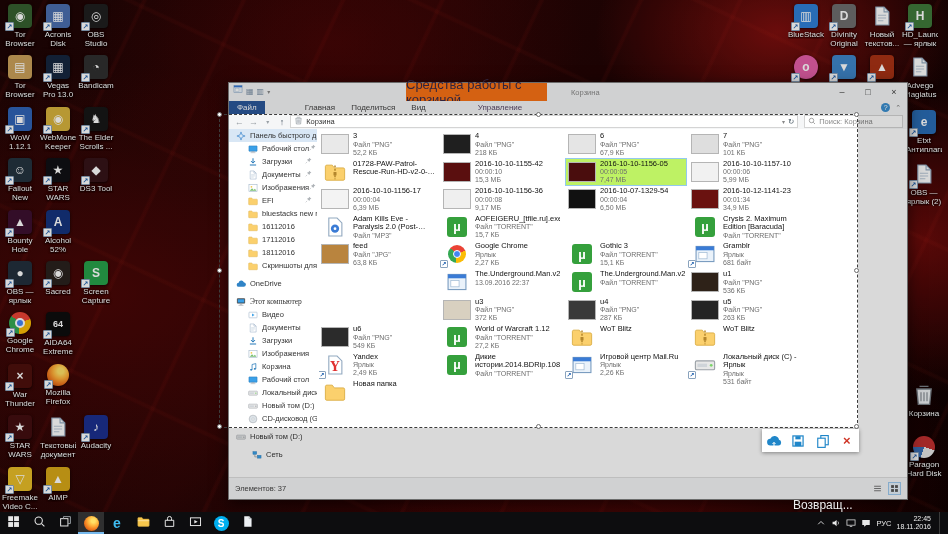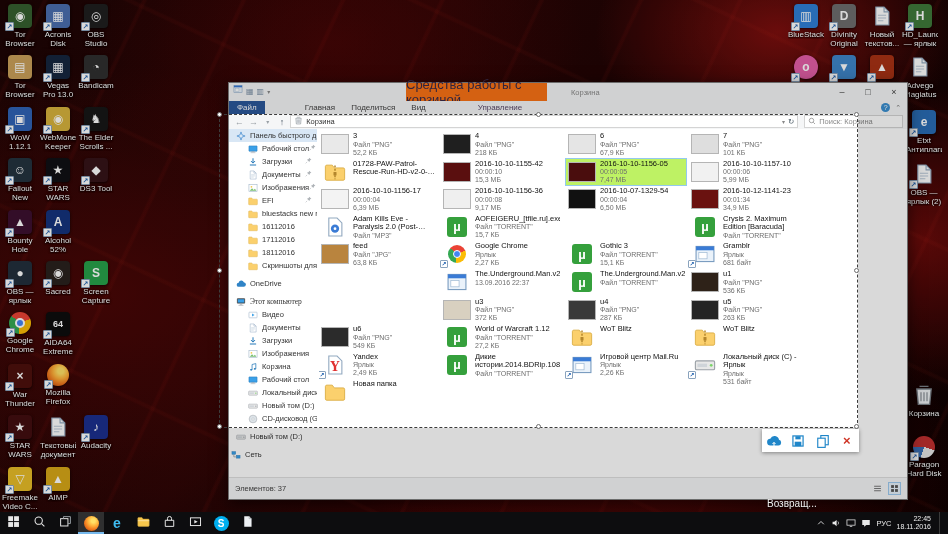--- a/index.html
+++ b/index.html
@@ -90,21 +90,21 @@
   #viewbtns span{display:flex;border:1px solid transparent;padding:1px;}
   #viewbtns span.on{border-color:#9ecbf0;background:#e5f1fb;}
   
   #selrect{position:absolute;left:219px;top:114px;width:637px;height:312px;z-index:5;
     border:1px dashed #3c3c3c;box-shadow:0 0 0 2000px rgba(0,0,0,.15);pointer-events:none;}
   .handle{position:absolute;width:5px;height:5px;background:#fff;border:1px solid #6e6e6e;border-radius:50%;box-sizing:border-box;}
   #shotbar{position:absolute;left:762px;top:429px;width:97px;height:23px;background:#fff;z-index:6;
     box-shadow:0 1px 4px rgba(0,0,0,.4);display:flex;align-items:center;justify-content:space-around;}
   #shotbar .sbtn{display:flex;align-items:center;justify-content:center;width:20px;height:19px;}
   .xglyph{color:#cf3526;font-weight:bold;font-size:13px;line-height:1;}
-  #tooltip{position:absolute;left:767px;top:498px;color:#eee;font-size:10px;z-index:6;text-shadow:0 1px 2px #000;}
+  #tooltip{position:absolute;left:793px;top:498px;color:#eee;font-size:12px;z-index:6;text-shadow:0 1px 2px #000;}
   
   #taskbar{position:absolute;left:0;bottom:0;width:948px;height:22px;background:#0d0d0f;z-index:10;
     display:flex;align-items:stretch;}
   .tbbtn{width:26px;display:flex;align-items:center;justify-content:center;}
   .tbactive{background:rgba(255,255,255,.14);box-shadow:inset 0 -2px 0 #76b9ed;}
   .edgeglyph{color:#3fbcf2;font-size:14px;font-weight:bold;line-height:1;}
   .skypedot{width:15px;height:15px;border-radius:50%;background:#00aff0;color:#fff;font-size:10px;font-weight:bold;
     display:flex;align-items:center;justify-content:center;}
   #tray{margin-left:auto;display:flex;align-items:center;gap:5px;padding-right:4px;}
   #tray .tico{display:flex;align-items:center;}
@@ -595,21 +595,21 @@
           <div class="nicon">
             <svg width="10" height="10" viewBox="0 0 16 16" xmlns="http://www.w3.org/2000/svg">
               <rect x="1" y="5" width="14" height="6.5" rx="1" fill="#e8e8e8" stroke="#9aa0a6" stroke-width=".8"></rect>
               <rect x="2.5" y="7" width="7" height="2.5" fill="#cfd4d9"></rect>
               <circle cx="12.5" cy="8.2" r="1" fill="#9aa0a6"></circle>
             </svg>
           </div>
           <div>Новый том (D:)</div>
         </div>
         <div class="navgap"></div>
-        <div class="navrow" style="padding-left: 1px;">
+        <div class="navrow" style="padding-left: 22px;">
           <div class="nicon">
             <svg width="10" height="10" viewBox="0 0 16 16" xmlns="http://www.w3.org/2000/svg">
               <rect x="1.5" y="2.5" width="6" height="4.5" fill="#3aa0e8" stroke="#2579b8" stroke-width=".6"></rect>
               <rect x="8.5" y="8.5" width="6" height="4.5" fill="#3aa0e8" stroke="#2579b8" stroke-width=".6"></rect>
               <path d="M4.5 7.5v3.5h4" stroke="#7a8188" fill="none" stroke-width=".9"></path>
             </svg>
           </div>
           <div>Сеть</div>
         </div>
       </div>

